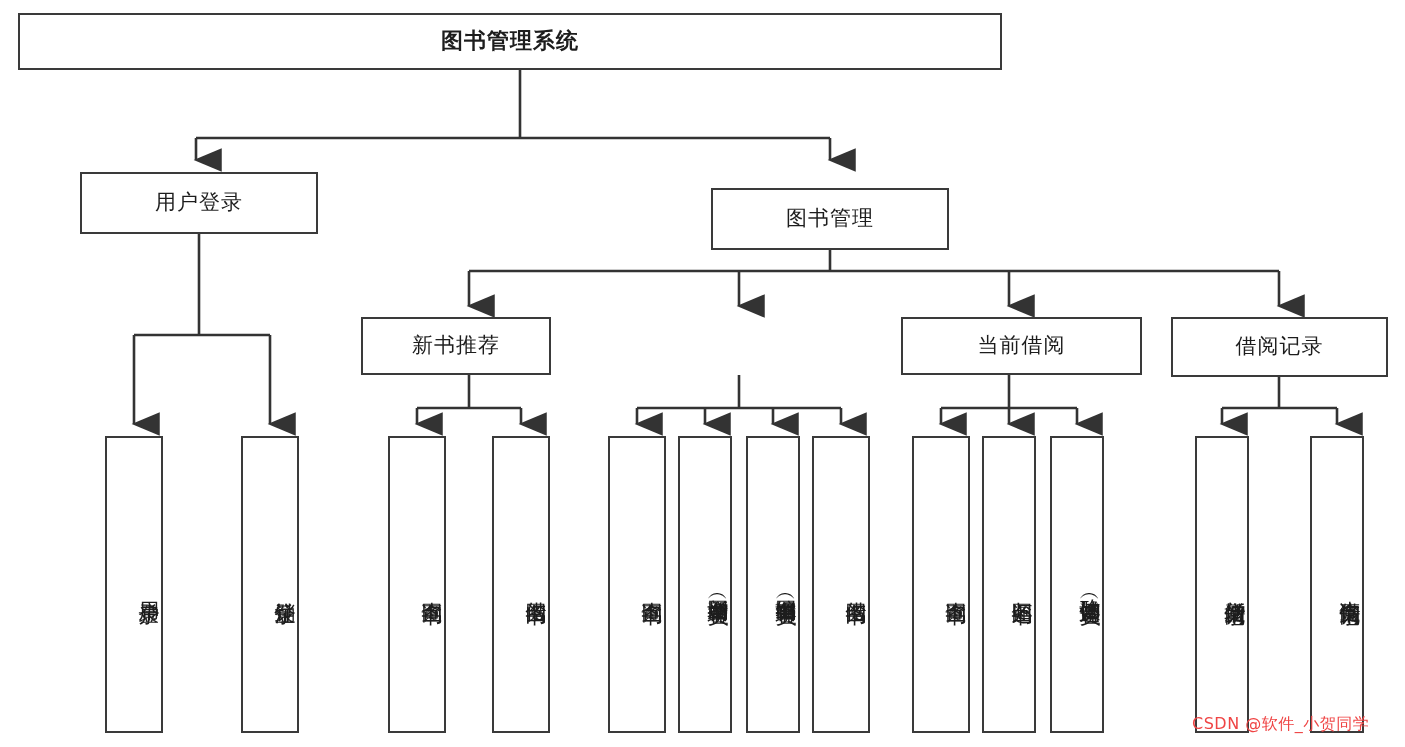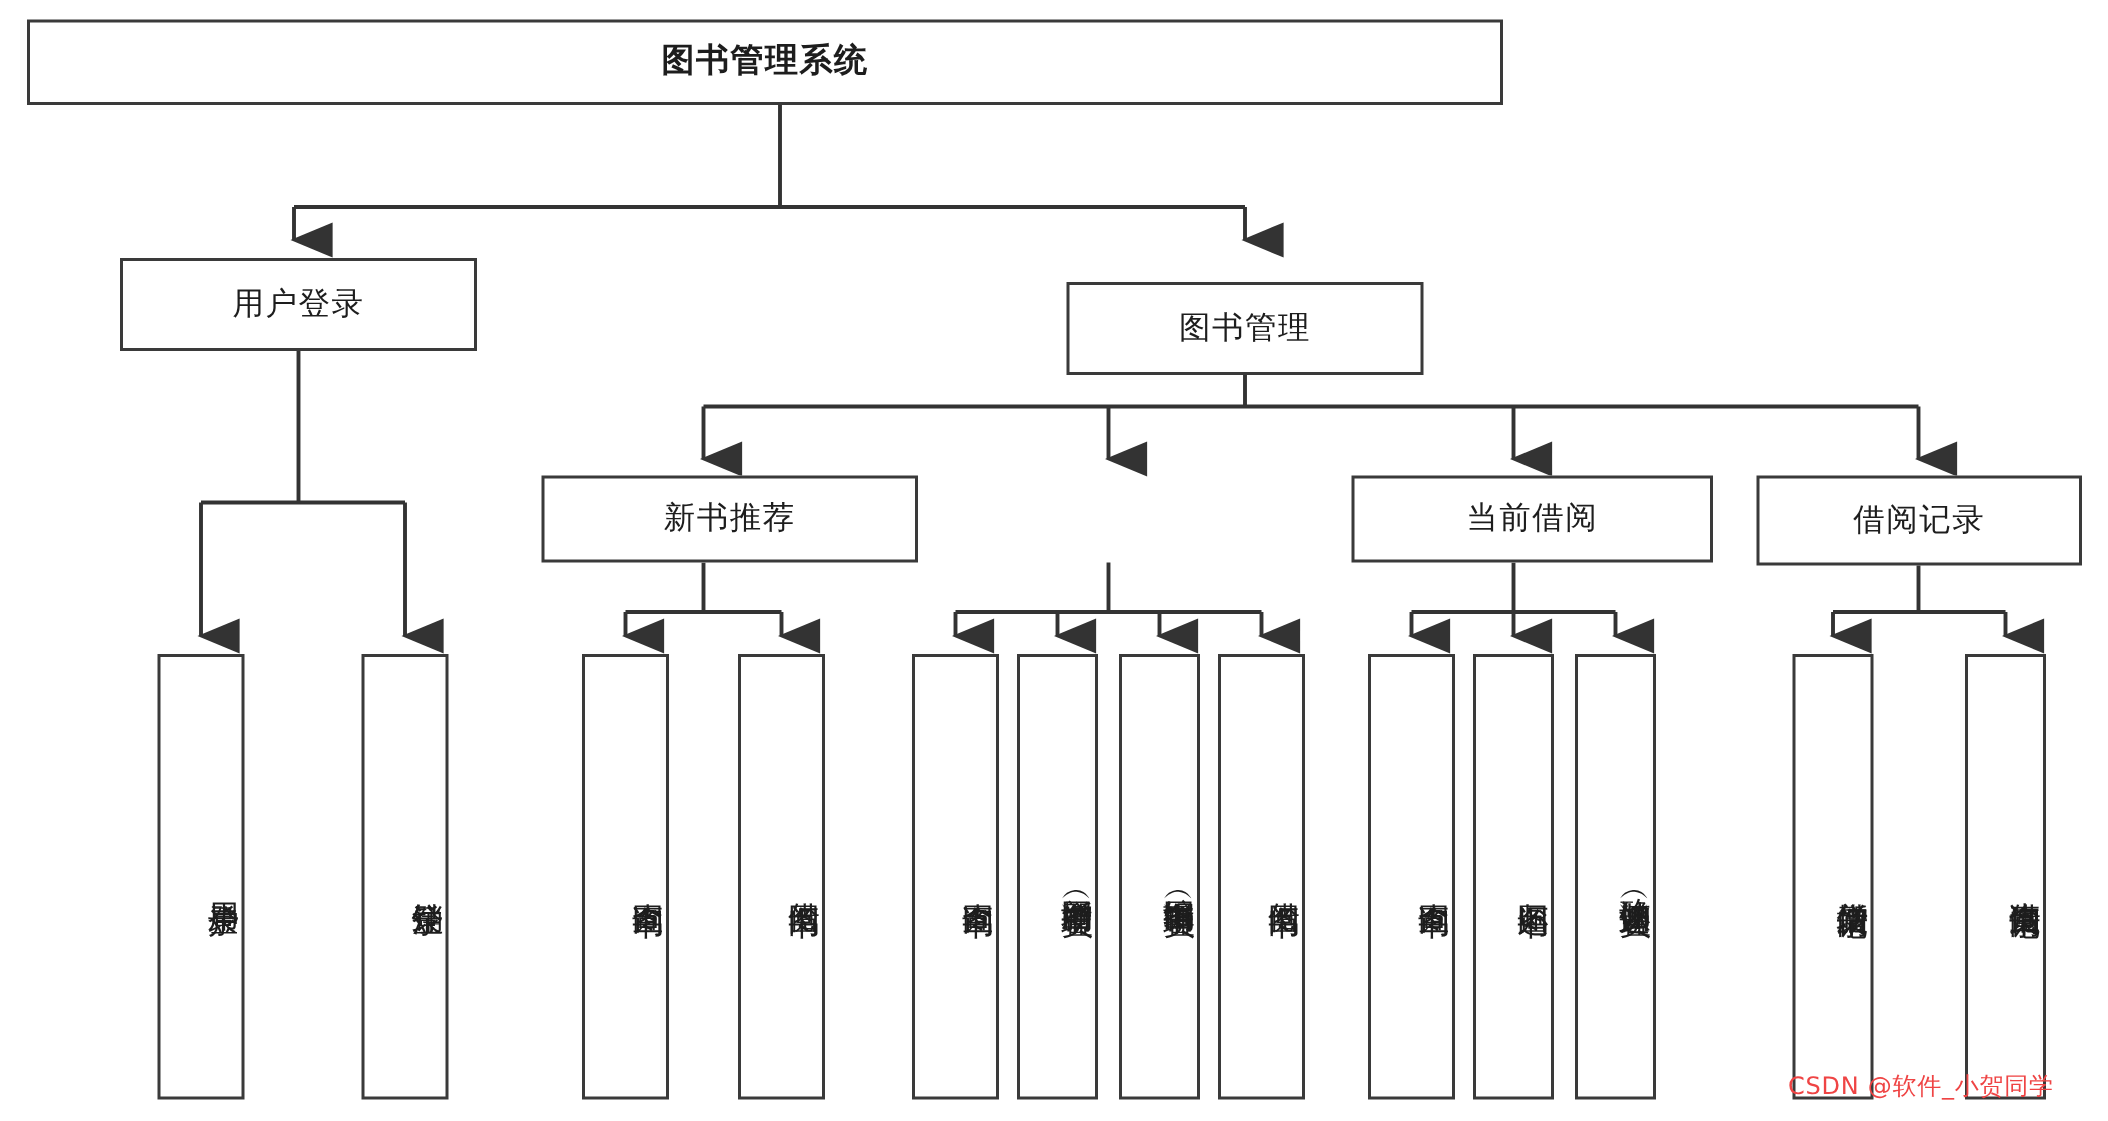--- a/index.html
+++ b/index.html
@@ -117,21 +117,21 @@
       <path d="M1337,408 L1337,424" marker-end="url(#arrow)"></path>
     </g>
   </svg>
 
   <div class="node h root" style="left:18px; top:13px; width:984px; height:57px;font-weight:bold;">图书管理系统</div>
 
   <div class="node h" style="left:80px; top:172px; width:238px; height:62px;">用户登录</div>
 
   <div class="node h" style="left:711px; top:172px; width:238px; height:62px;margin-top:16px;">图书管理</div>
 
-  <div class="node h" style="left:361px; top:317px; width:251px; height:58px;">新书推荐</div>
+  <div class="node h" style="left:361px; top:317px; width:190px; height:58px;">新书推荐</div>
 
 
   <div class="node h" style="left:901px; top:317px; width:241px; height:58px;">当前借阅</div>
 
   <div class="node h" style="left:1171px; top:317px; width:217px; height:60px;">借阅记录</div>
 
   <div class="node v" style="left:105px; top:436px; width:58px; height:297px;">用户登录</div>
 
   <div class="node v" style="left:241px; top:436px; width:58px; height:297px;">注销登录</div>
 

